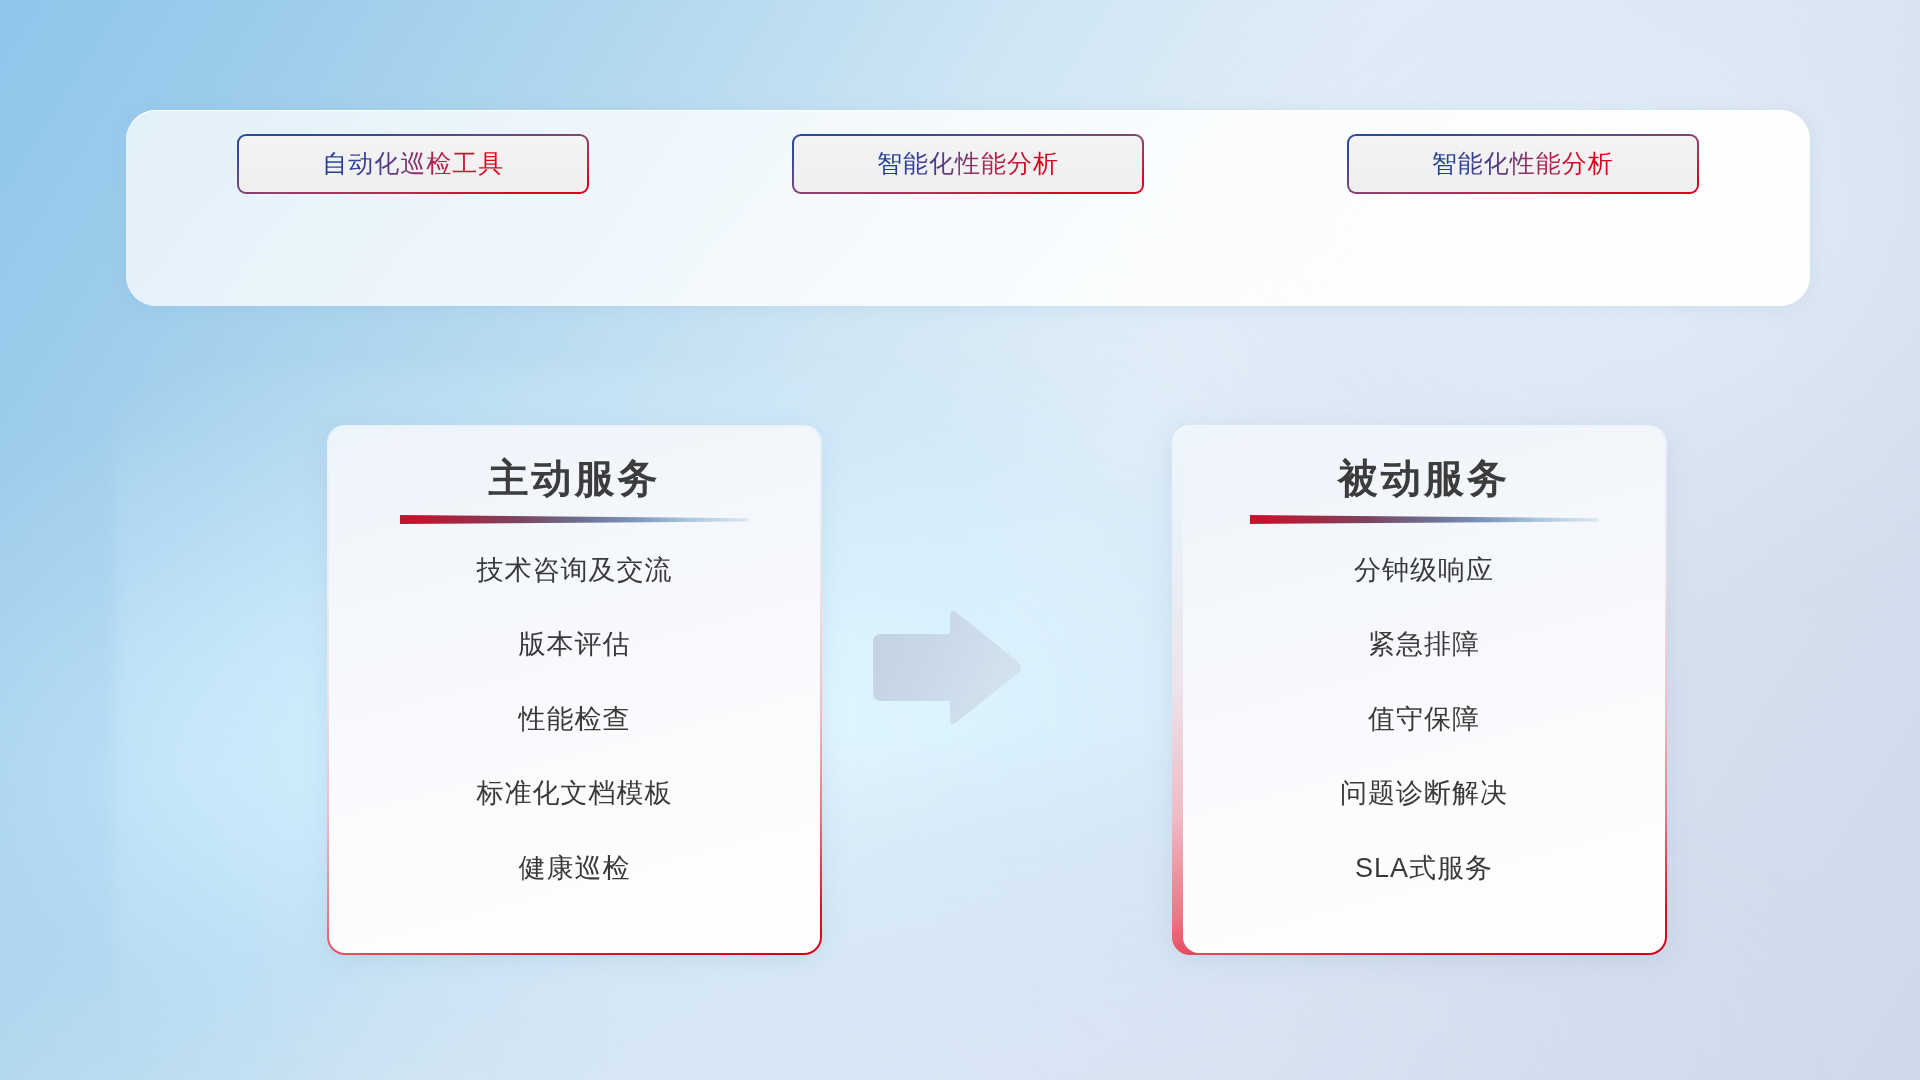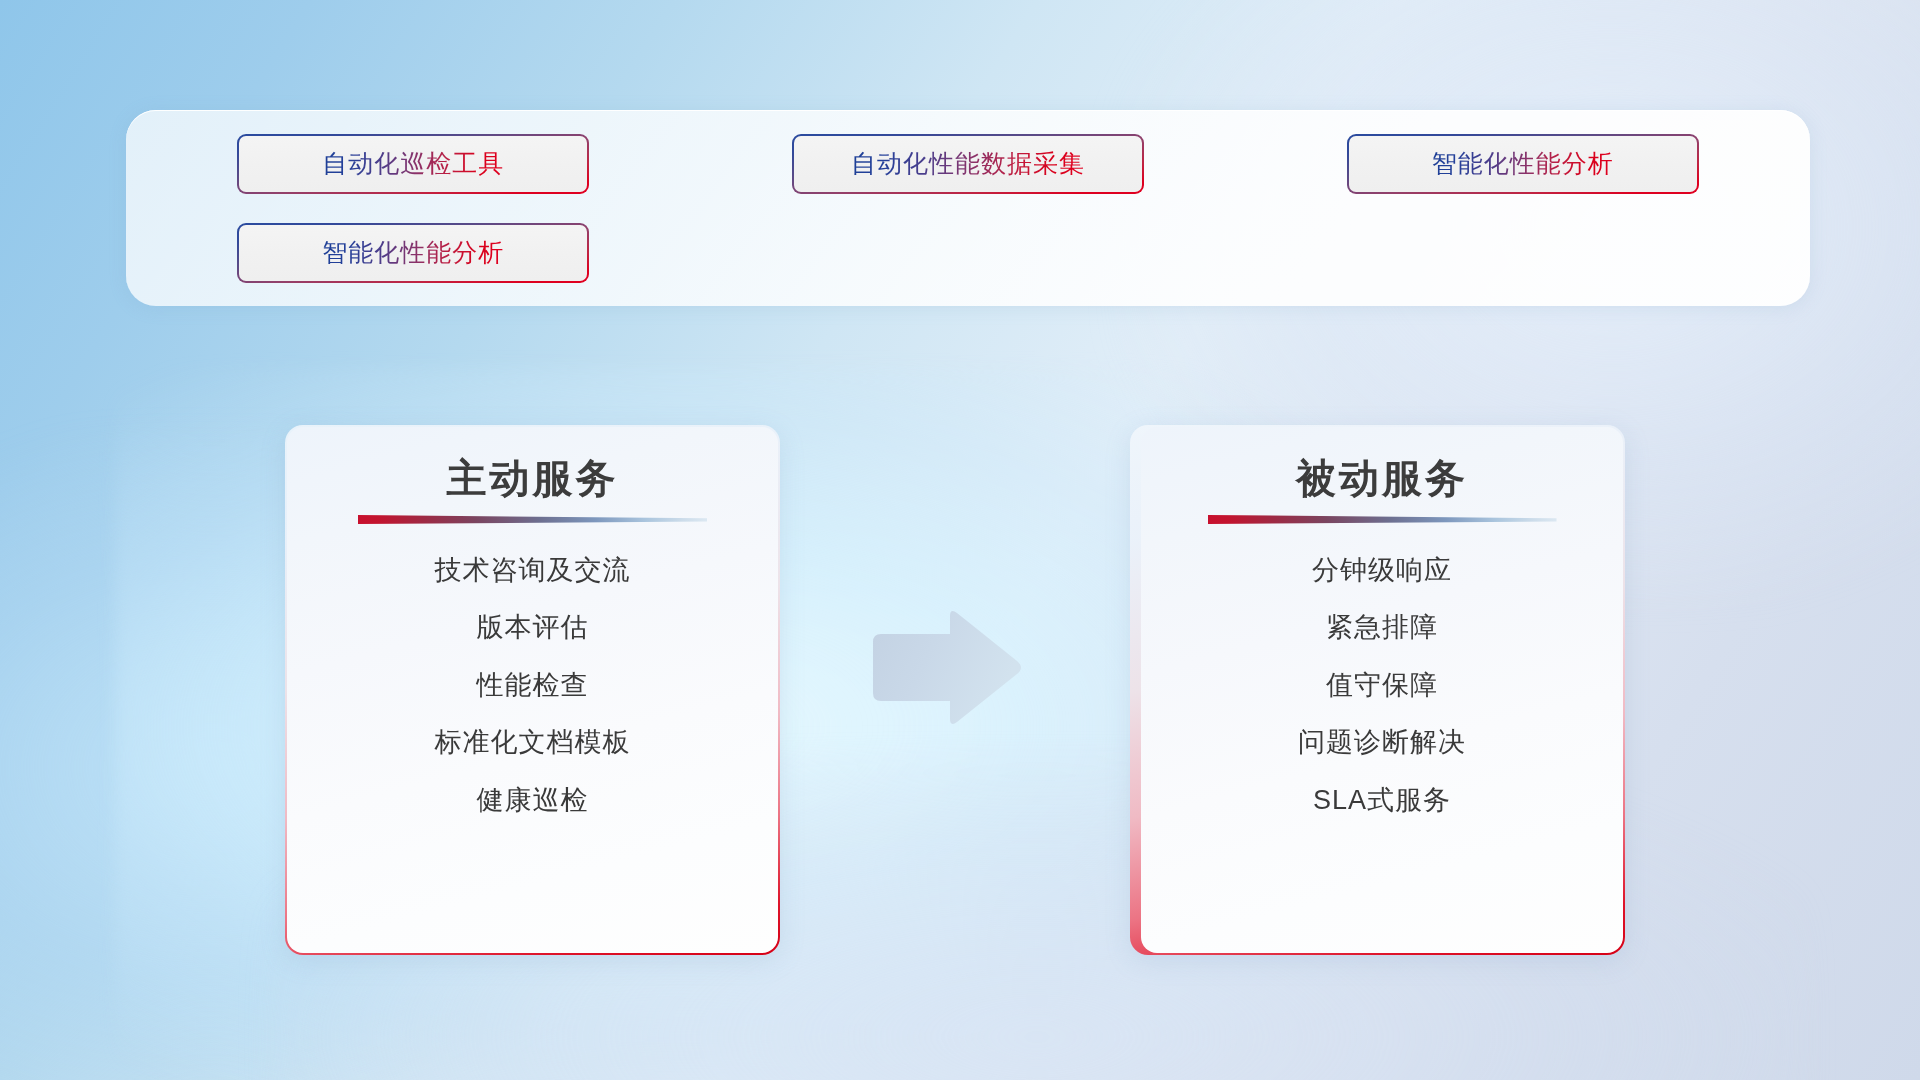--- a/index.html
+++ b/index.html
@@ -142,20 +142,21 @@
     padding:2px;
     background:linear-gradient(168deg,
         rgba(242,247,252,.85) 0%,
         rgba(236,242,250,.9) 18%,
         rgba(238,226,232,.95) 42%,
         rgba(240,186,196,1) 62%,
         rgba(236,116,132,1) 78%,
         rgba(222,20,42,1) 92%,
         rgba(214,0,22,1) 100%);
     box-shadow:0 6px 26px rgba(120,155,195,.18);
+    margin-left:42px;
   }
   .card-inner{
     width:100%; height:100%;
     border-radius:16px;
     background:linear-gradient(165deg,
         #eef4fb 0%,
         #f2f6fb 18%,
         #f6f8fc 38%,
         #fafbfd 60%,
         #fcfdfe 80%,
@@ -190,21 +191,21 @@
         #7d97bd 68%,
         #a9c4dd 82%,
         #ccdcea 93%,
         #dce8f2 100%);
     clip-path:polygon(0 0, 100% 36%, 100% 72%, 0 100%);
   }
   .card-list{
     display:flex;
     flex-direction:column;
     align-items:center;
-    gap:25px;
+    gap:42px;
     width:100%;
   }
   .card-item{
     font-size:27px;
     color:#3a3a3a;
     letter-spacing:1px;
     line-height:1.2;
     white-space:nowrap;
   }
 
@@ -225,25 +226,20 @@
 <div id="bg-glow-bottom"></div>
 
 <div id="top-panel">
 
   <div class="pill">
     <div class="pill-inner">
       <span class="pill-label">自动化巡检工具</span>
     </div>
   </div>
 
-  <div class="pill">
-    <div class="pill-inner">
-      <span class="pill-label">自动化性能数据采集</span>
-    </div>
-  </div>
 
   <div class="pill">
     <div class="pill-inner">
       <span class="pill-label">智能化性能分析</span>
     </div>
   </div>
 
   <div class="pill">
     <div class="pill-inner">
       <span class="pill-label">智能化性能分析</span>

